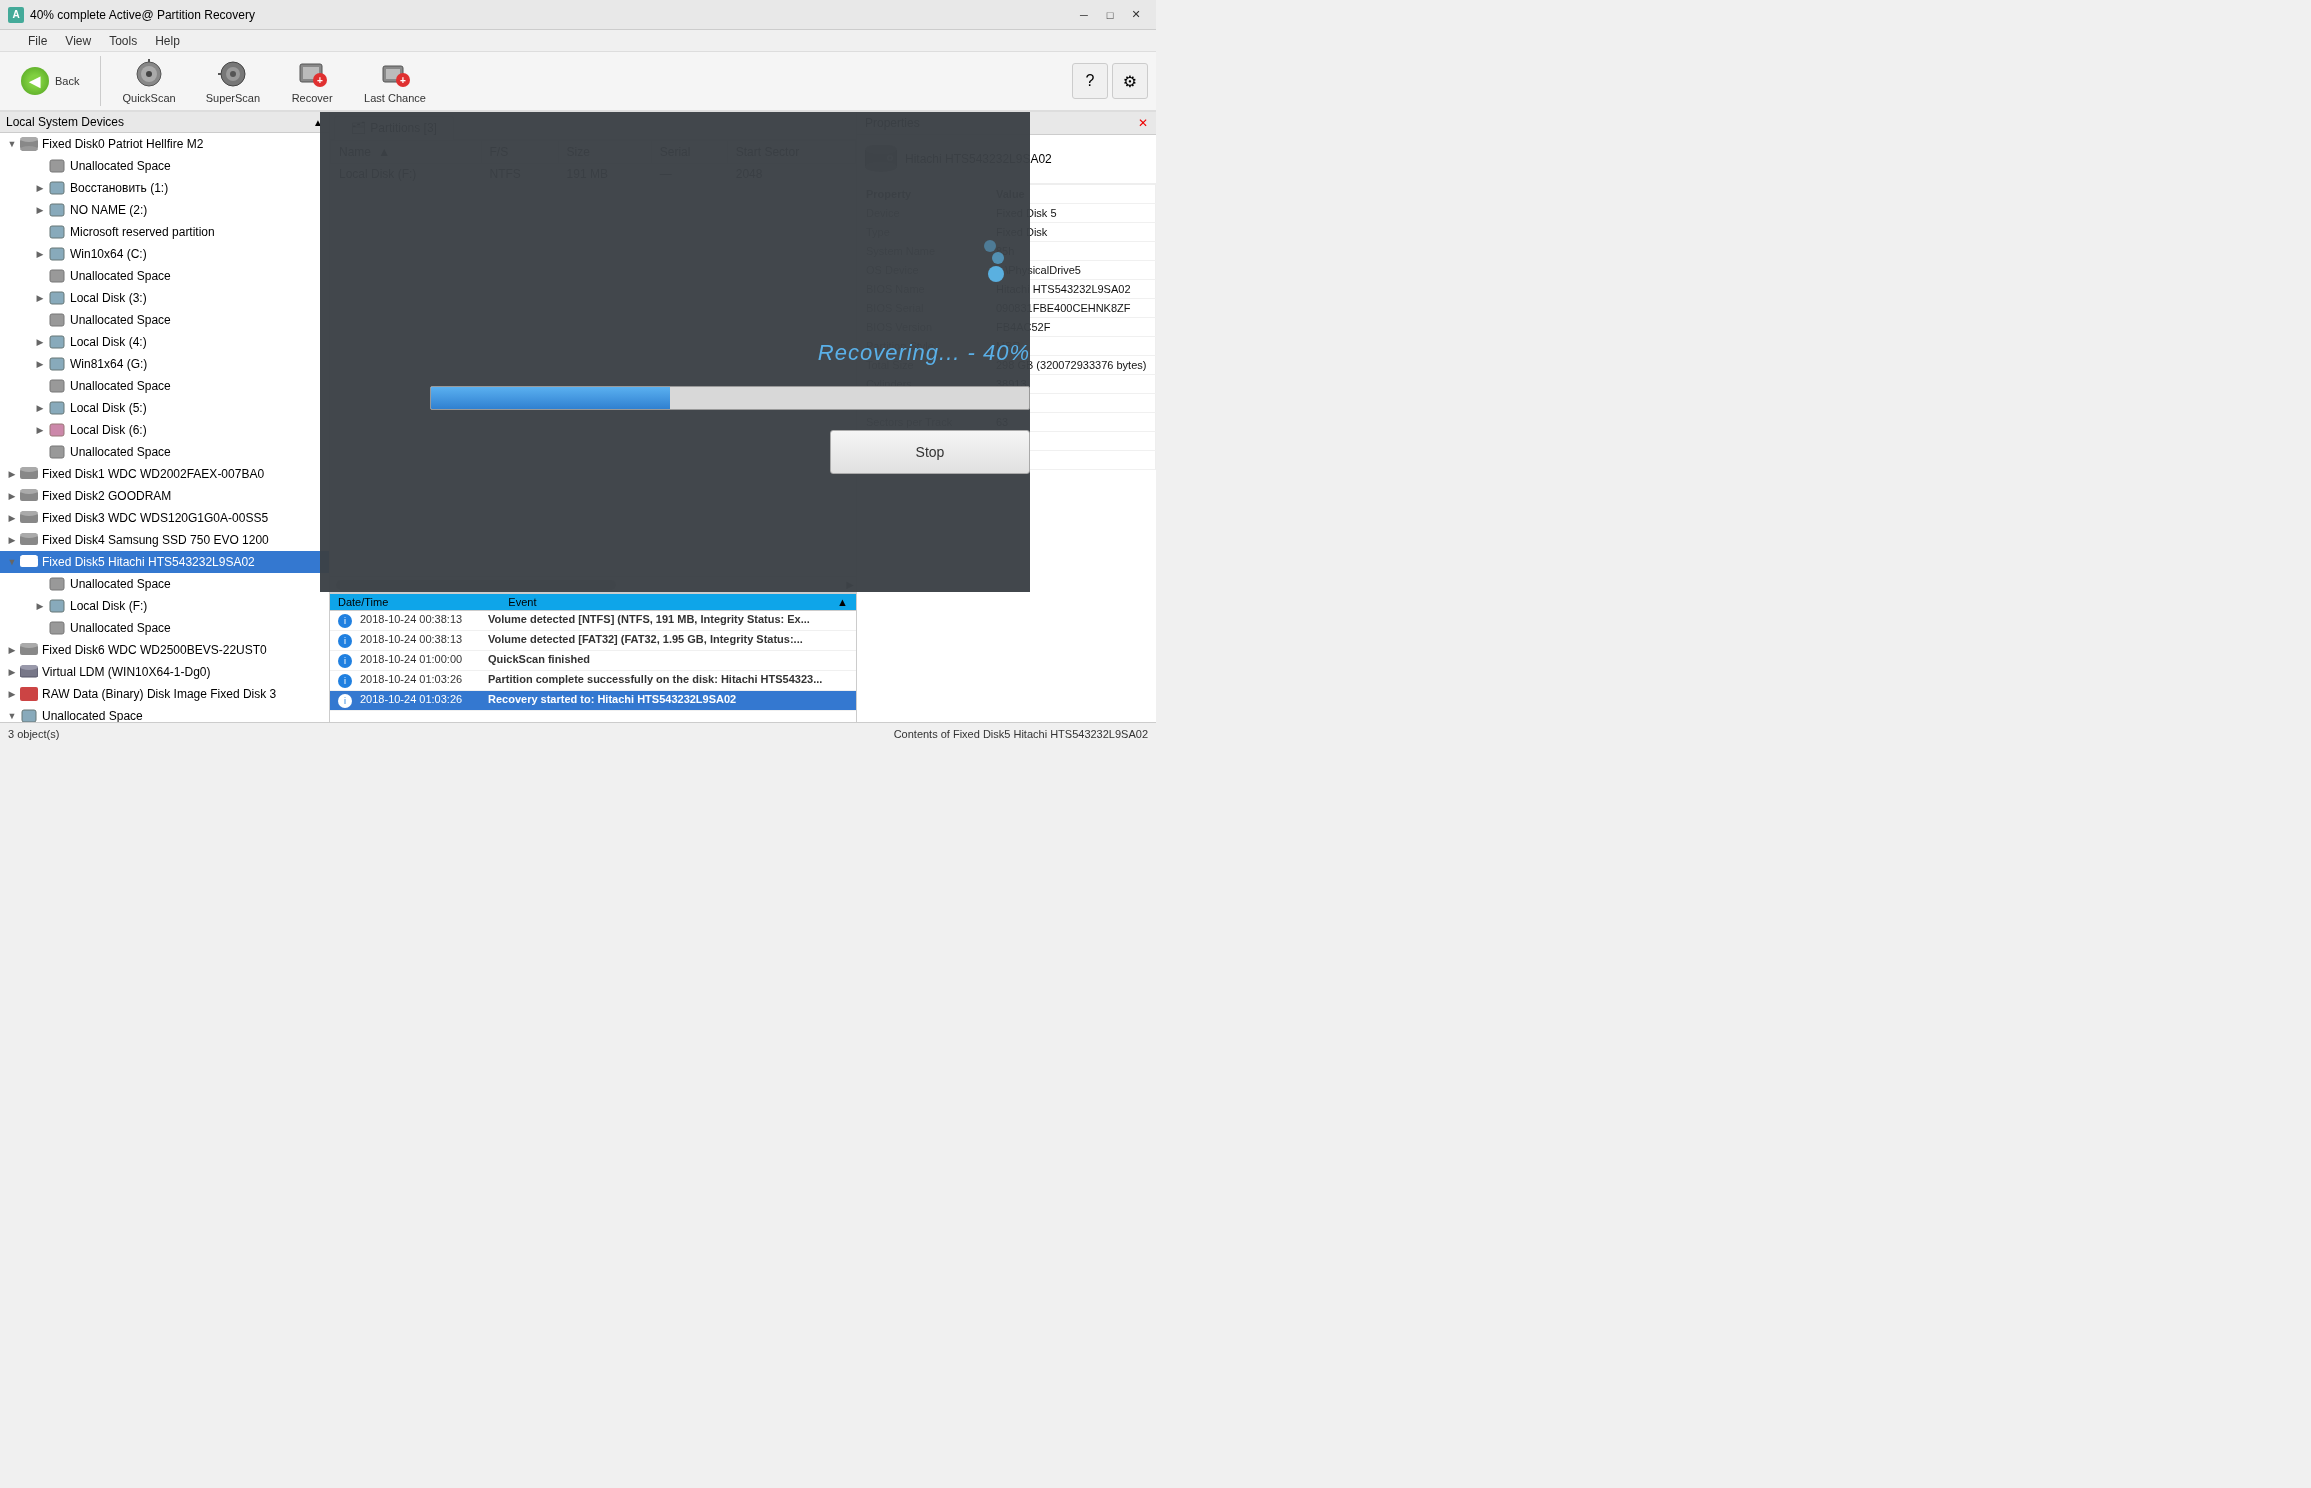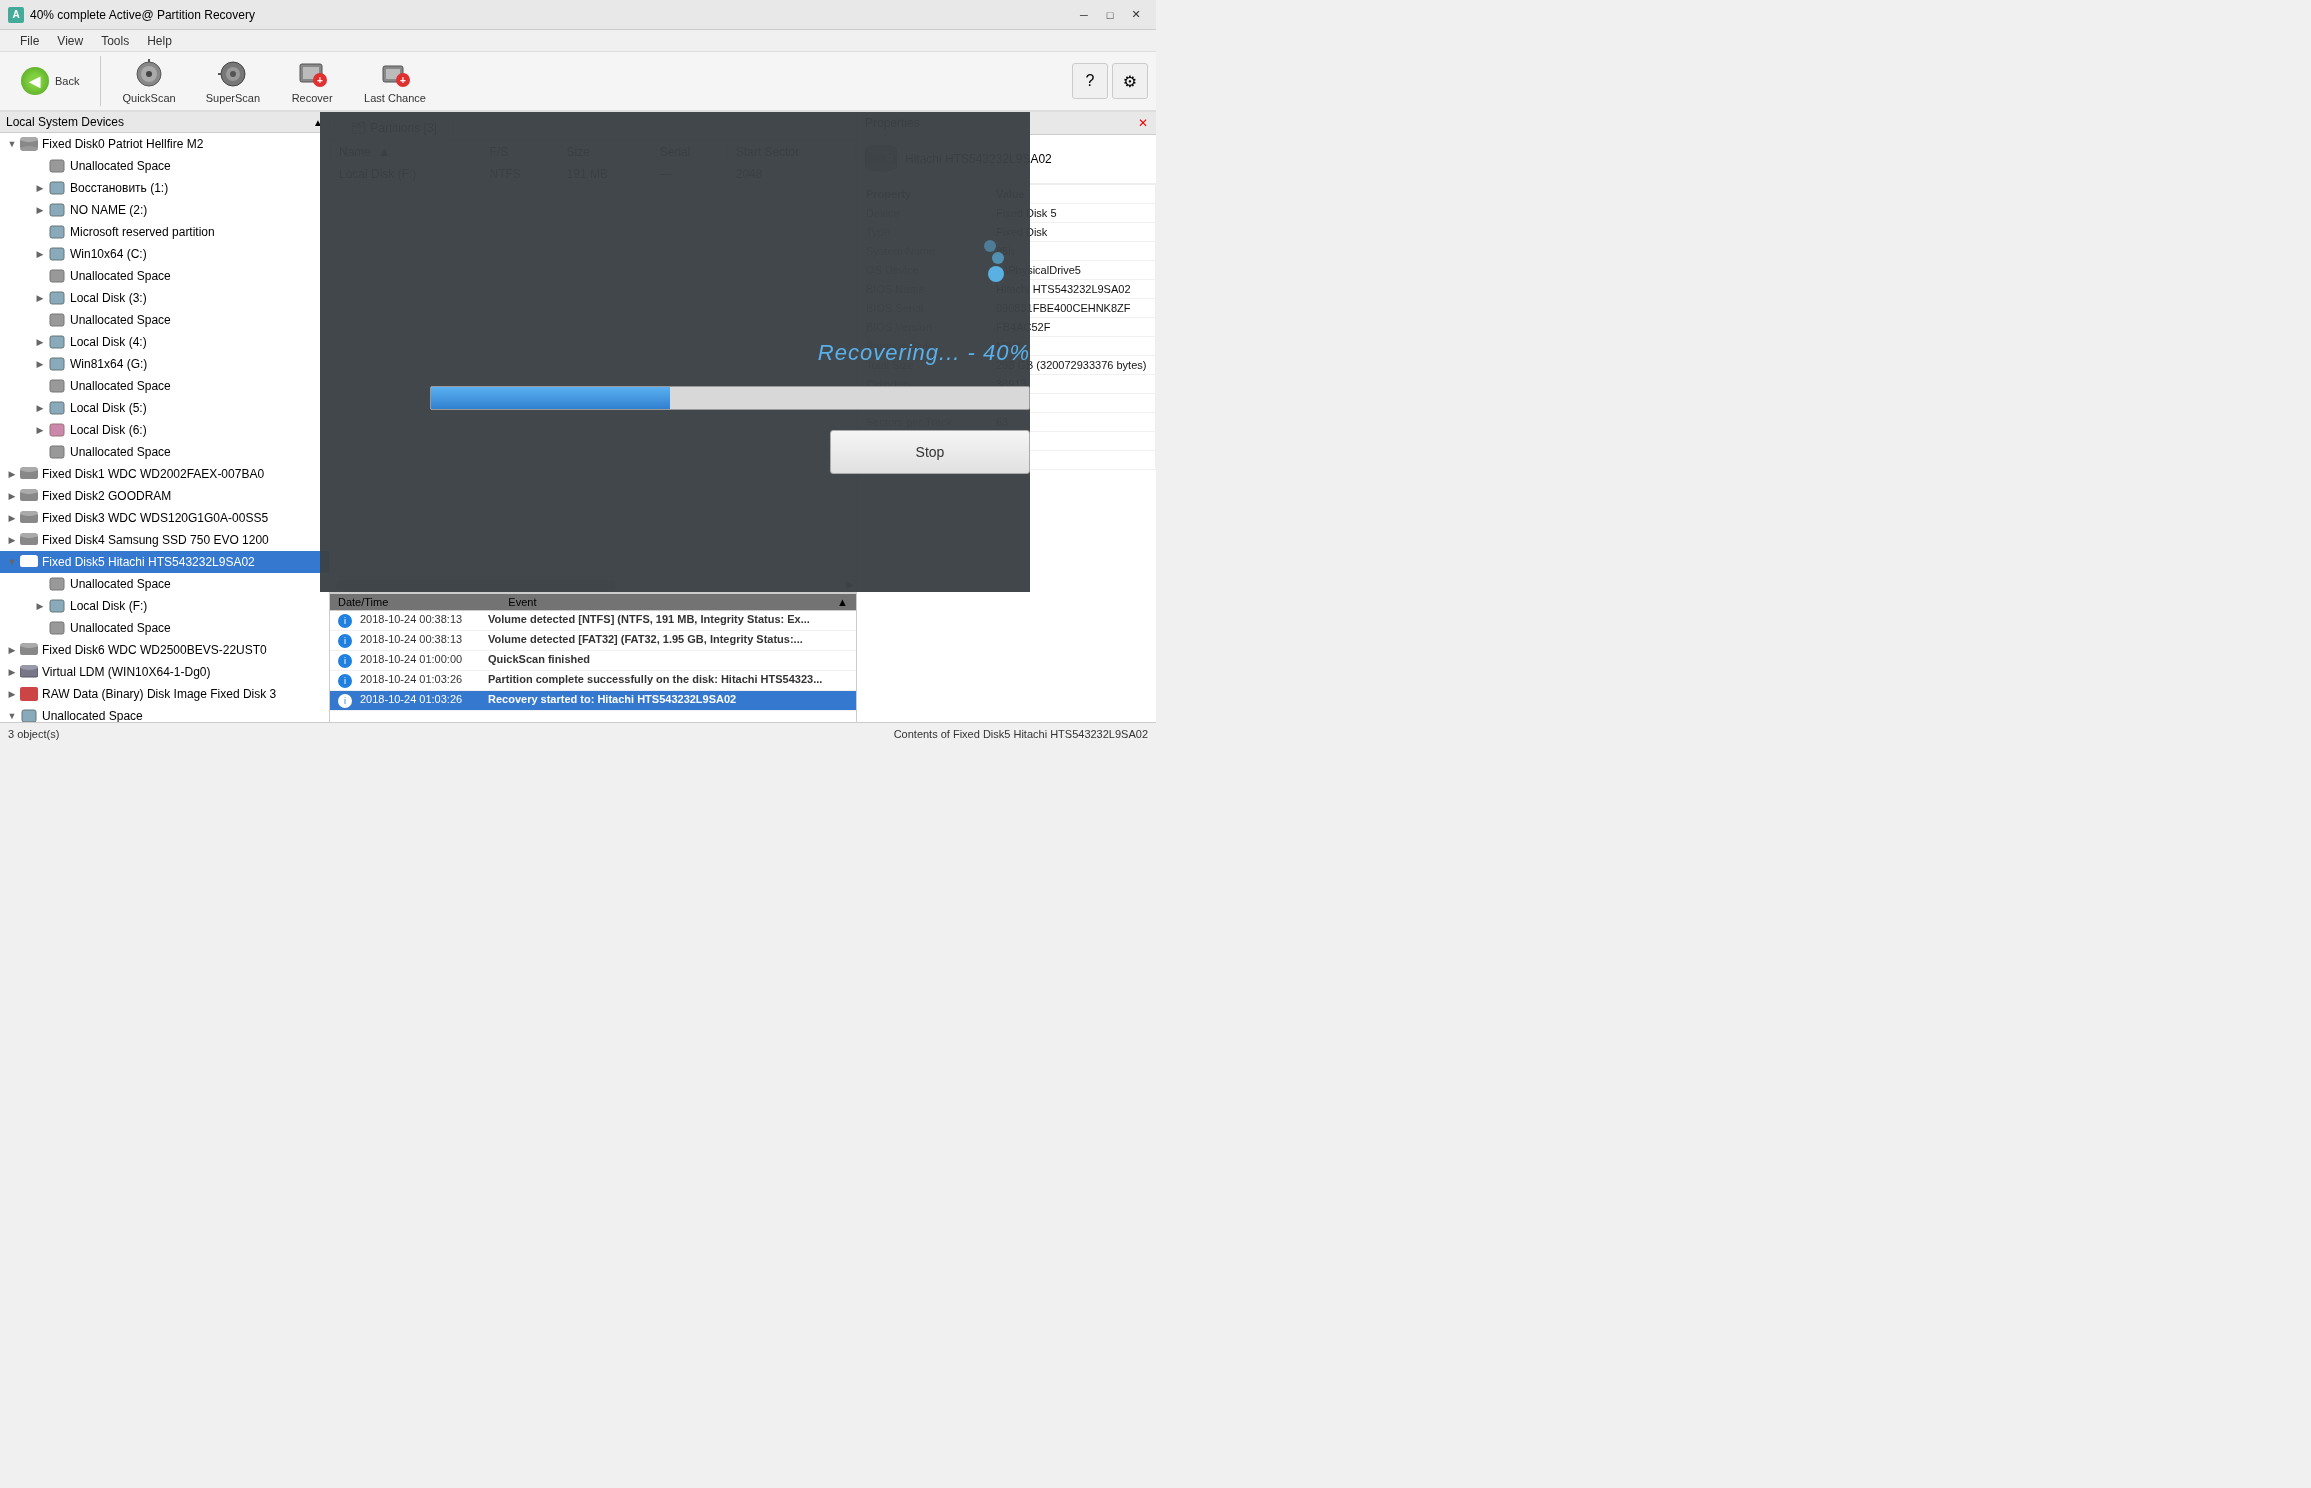--- a/index.html
+++ b/index.html
@@ -57,21 +57,21 @@
       justify-content: center;
       color: #333;
     }
 
     
     .menu-bar {
       background: #f0f0f0;
       height: 22px;
       display: flex;
       align-items: center;
-      padding: 0 12px;
+      padding: 0 20px;
       border-bottom: 1px solid #ddd;
       gap: 2px;
     }
     .menu-item {
       padding: 2px 8px;
       font-size: 12px;
       cursor: pointer;
       color: #333;
     }
 
@@ -235,21 +235,21 @@
     }
 
     
     .log-panel {
       height: 130px;
       border-top: 2px solid #ccc;
       display: flex;
       flex-direction: column;
     }
     .log-header {
-      background: #737373;
+      background: #0ea5e9;
       padding: 2px 8px;
       font-size: 11px;
       border-bottom: 1px solid #ccc;
       display: flex;
       justify-content: center;
     }
     .log-body {
       flex: 1;
       overflow-y: auto;
       background: white;

